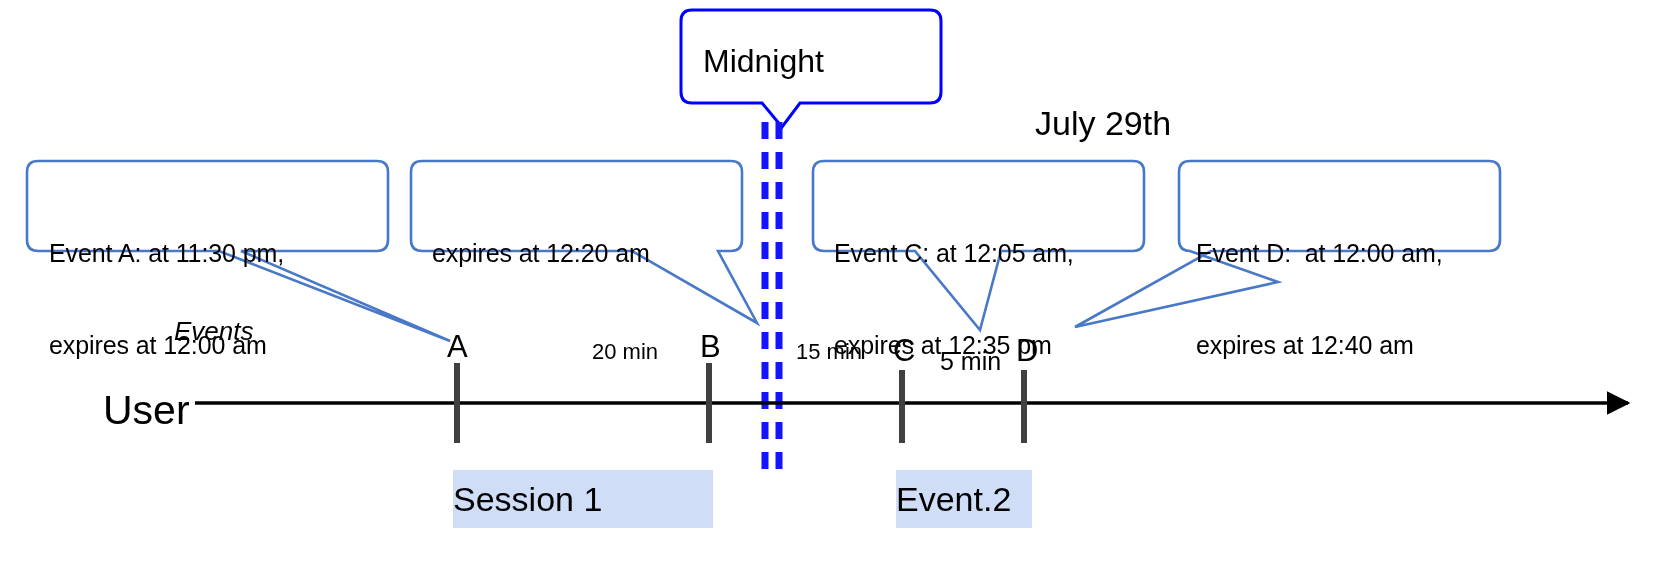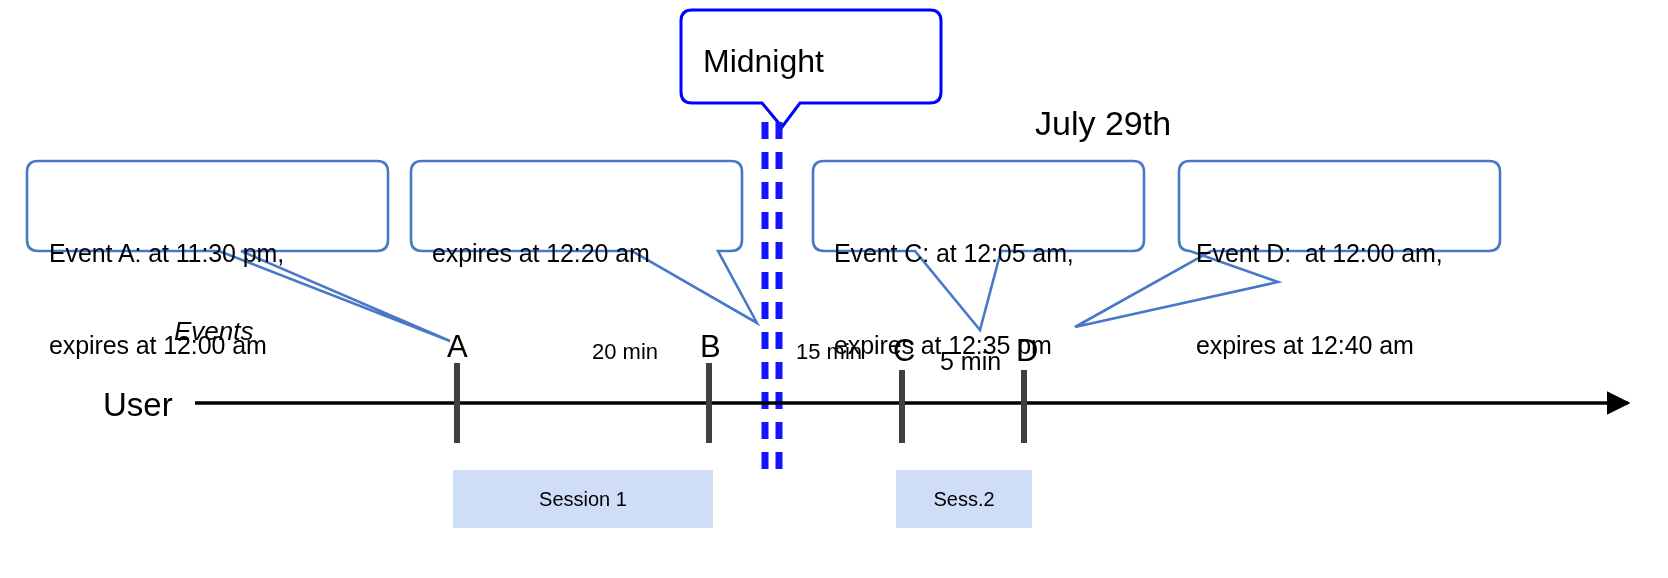--- a/index.html
+++ b/index.html
@@ -50,21 +50,21 @@
   }
 
   
   .date-label {
     font-size: 34px;
     color: #000000;
   }
 
   
   .user-label {
-    font-size: 33px;
+    font-size: 41px;
     color: #000000;
   }
   .events-label {
     font-size: 26px;
     color: #000000;
   }
 
   
   .point-letter {
     font-size: 31px;
@@ -79,22 +79,21 @@
   .gap-label.small {
     font-size: 25px;
   }
 
   
   .session-box {
     position: absolute;
     background: #cfddf7;
     display: flex;
     align-items: center;
-    justify-content: center;
-    font-size: 20px;
+    font-size: 34px;
     color: #000000;
   }
 </style>
 </head>
 <body>
 
 <div id="canvas">
 
   <svg class="svg-layer" viewBox="0 0 1668 578">
 
@@ -211,16 +210,16 @@
   <div class="txt point-letter" style="left:1016px; top:332px;">D</div>
 
   <div class="txt gap-label" style="left:592px; top:339px;">20 min</div>
   <div class="txt gap-label" style="left:796px; top:339px;">15 min</div>
   <div class="txt gap-label small" style="left:940px; top:346px;">5 min</div>
 
   <div class="session-box" style="left:453px; top:470px; width:260px; height:58px;">
     <span>Session 1</span>
   </div>
   <div class="session-box" style="left:896px; top:470px; width:136px; height:58px;">
-    <span>Sess.2</span>
+    <span>Event.2</span>
   </div>
 
 </div>
 
 </body></html>

